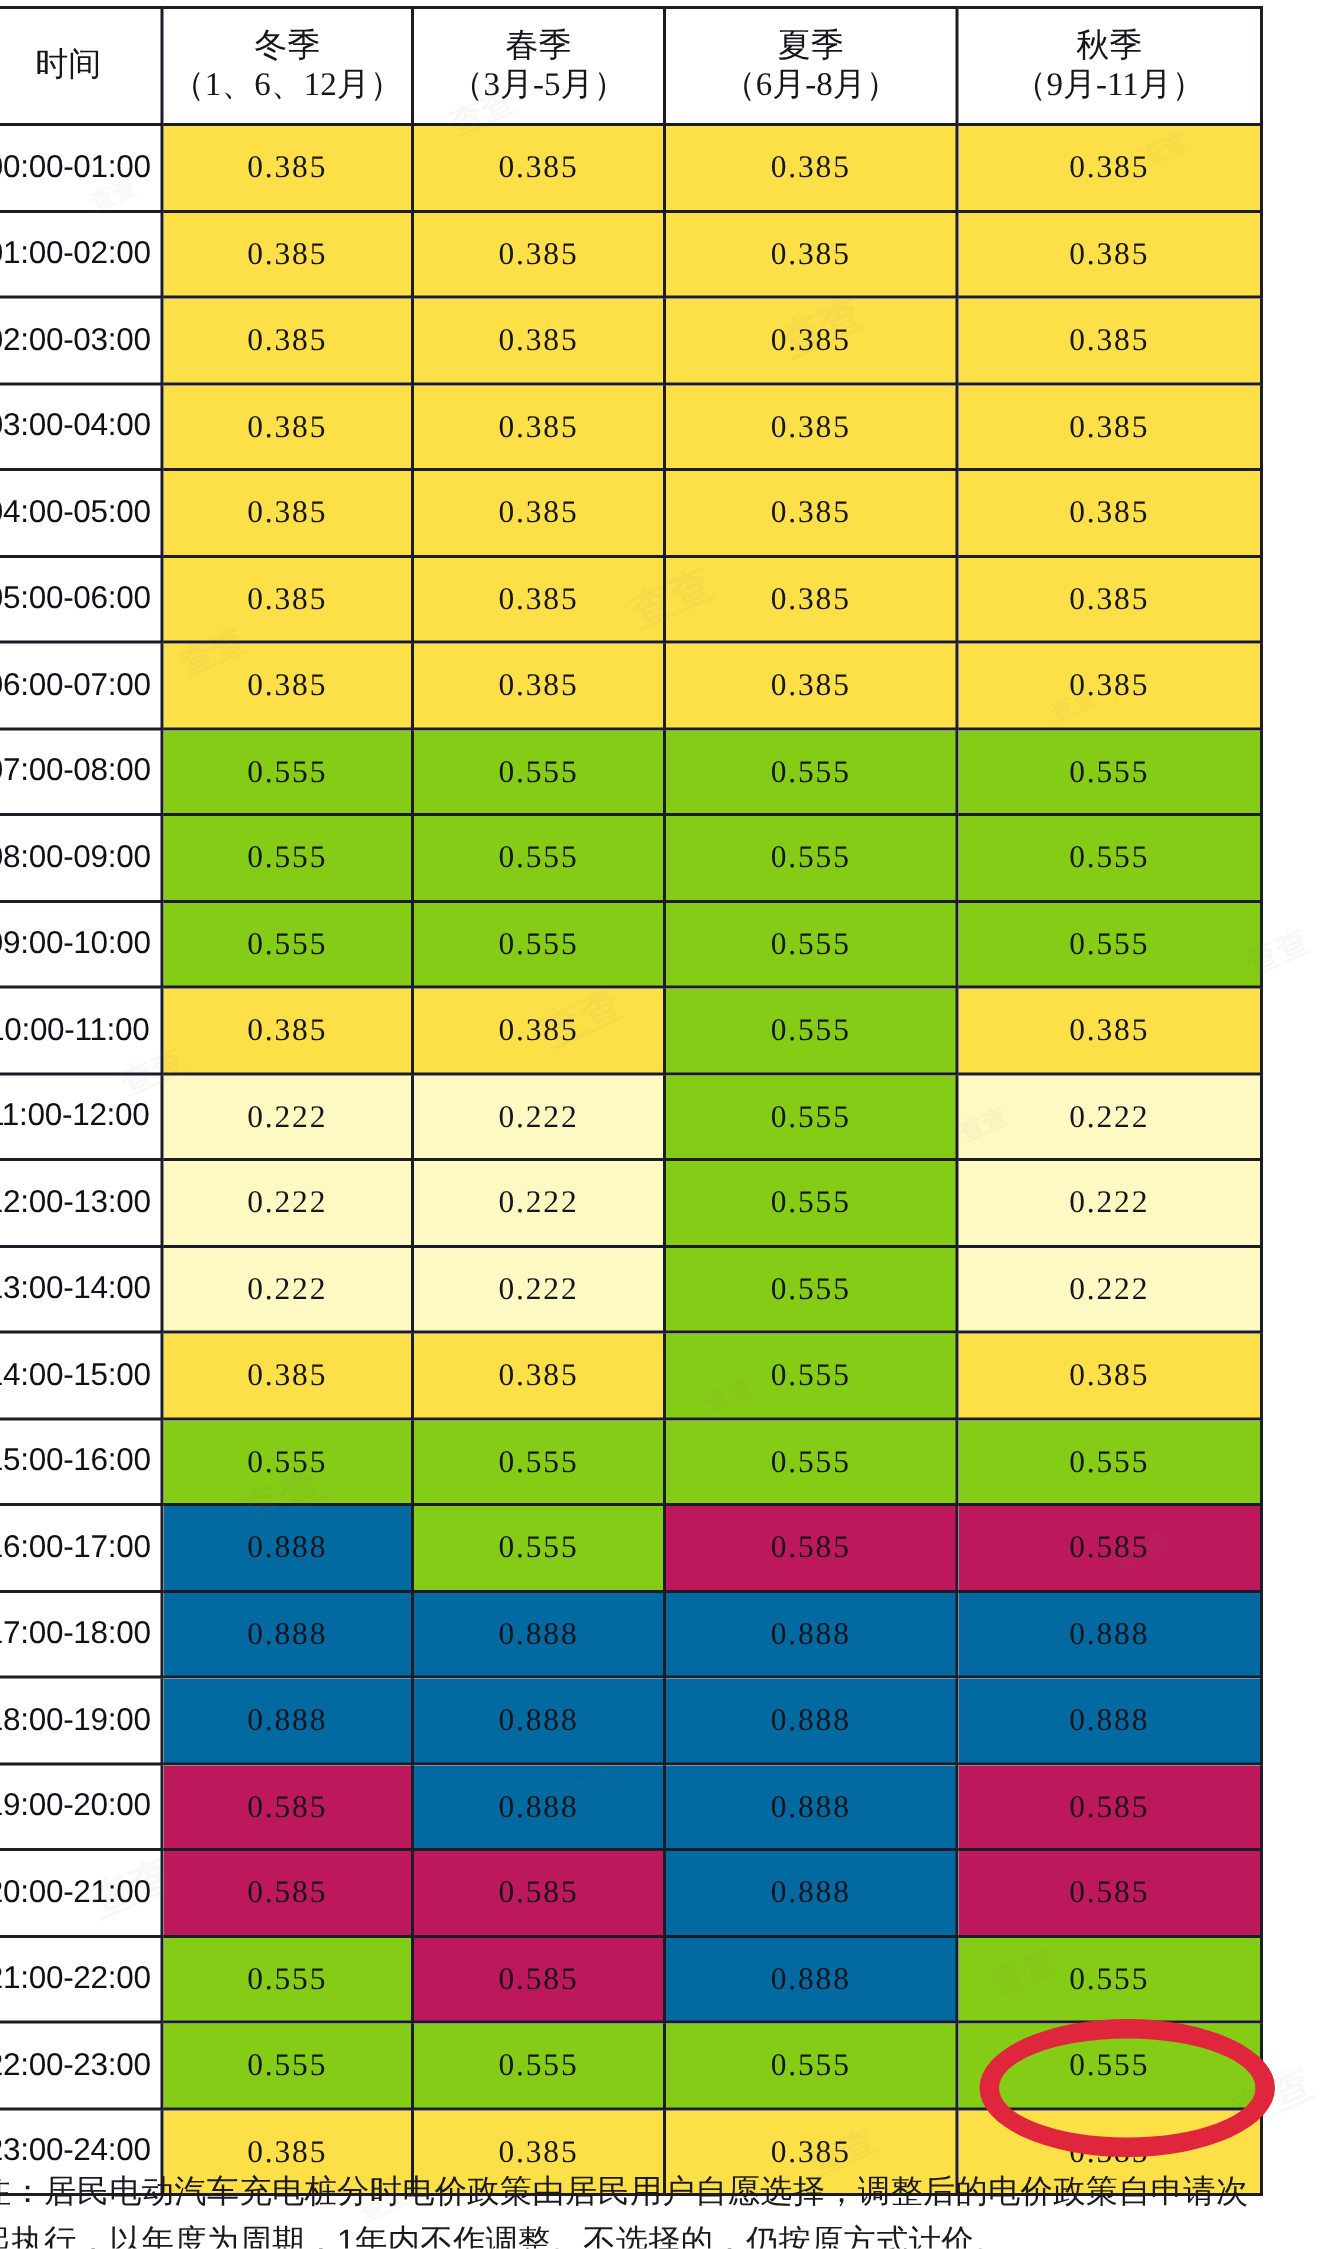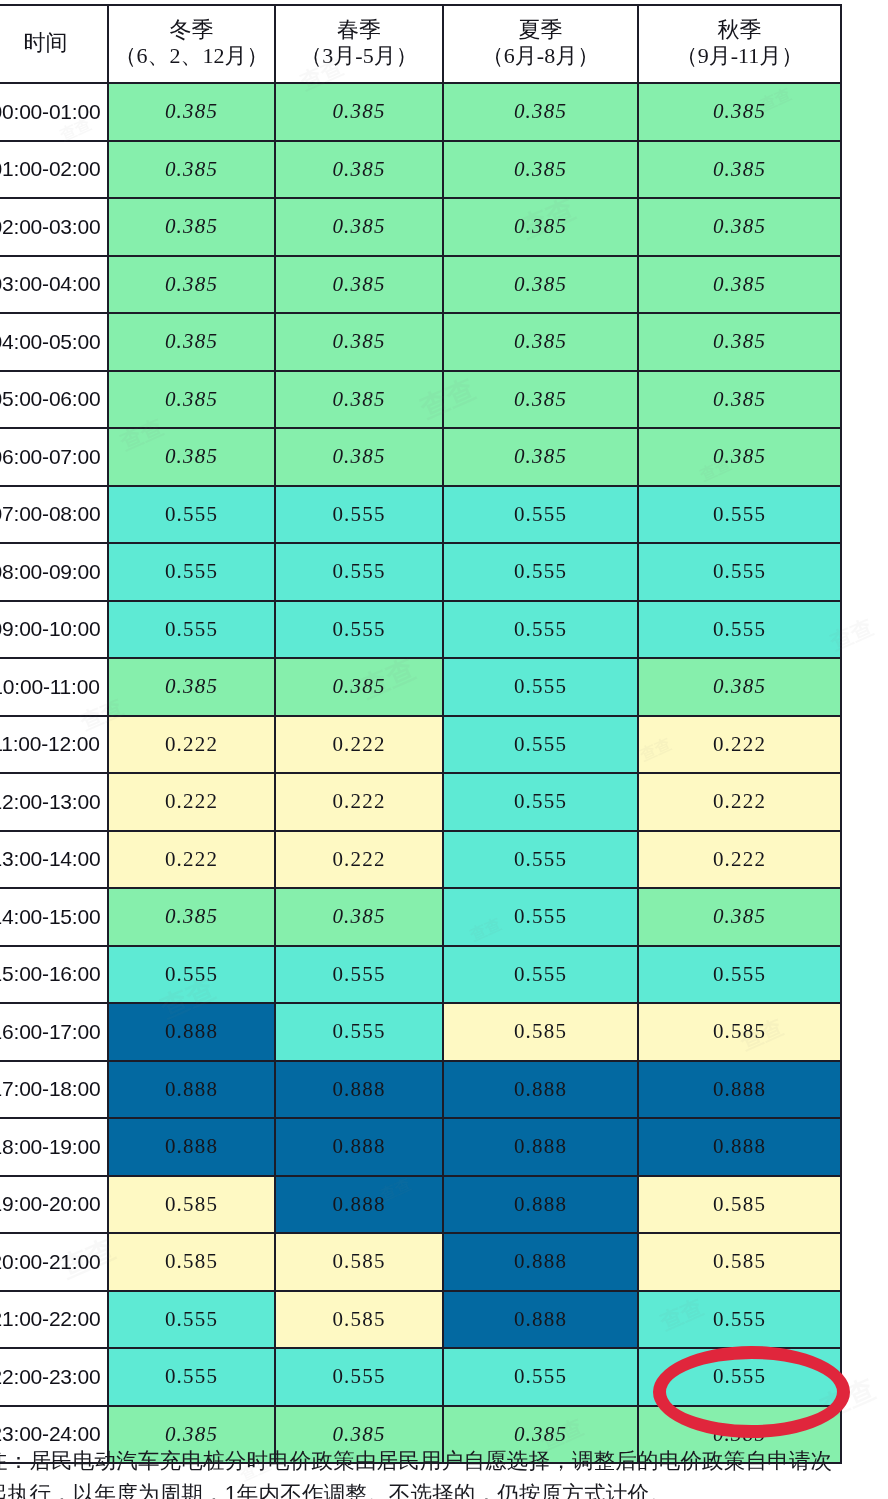--- a/index.html
+++ b/index.html
@@ -88,25 +88,25 @@
     font-size: 21px;
     letter-spacing: -0.2px;
     color: #101018;
   }
   td.val {
     font-family: "Liberation Serif", "DejaVu Serif", serif;
     letter-spacing: 1.2px;
   }
 
   
-  .bg-white  { background: #5eead4; }
-  .bg-lblue  { background: #86efac; font-style: italic; }
+  .bg-white  { background: #84cc16; }
+  .bg-lblue  { background: #fde047; }
   .bg-dblue  { background: #fef9c3; }
   .bg-orange { background: #0369a1; }
-  .bg-peach  { background: #fef9c3; margin-top: 40px; }
+  .bg-peach  { background: #be185d; margin-top: 40px; }
 
   
   .annot-circle {
     position: absolute;
     left: 653px;
     top: 1346px;
     width: 197px;
     height: 92px;
     border: 13px solid #e0263c;
     border-radius: 50%;
@@ -165,21 +165,21 @@
         <col class="c-s3">
         <col class="c-s4">
     </colgroup>
     <thead>
       <tr>
         <th class="time-head">
           <span class="hl1">时间</span>
         </th>
         <th>
           <span class="hl1">冬季</span>
-          <span class="hl2">（6、2、12月）</span>
+          <span class="hl2">（1、6、12月）</span>
         </th>
         <th>
           <span class="hl1">春季</span>
           <span class="hl2">（3月-5月）</span>
         </th>
         <th>
           <span class="hl1">夏季</span>
           <span class="hl2">（6月-8月）</span>
         </th>
         <th>

